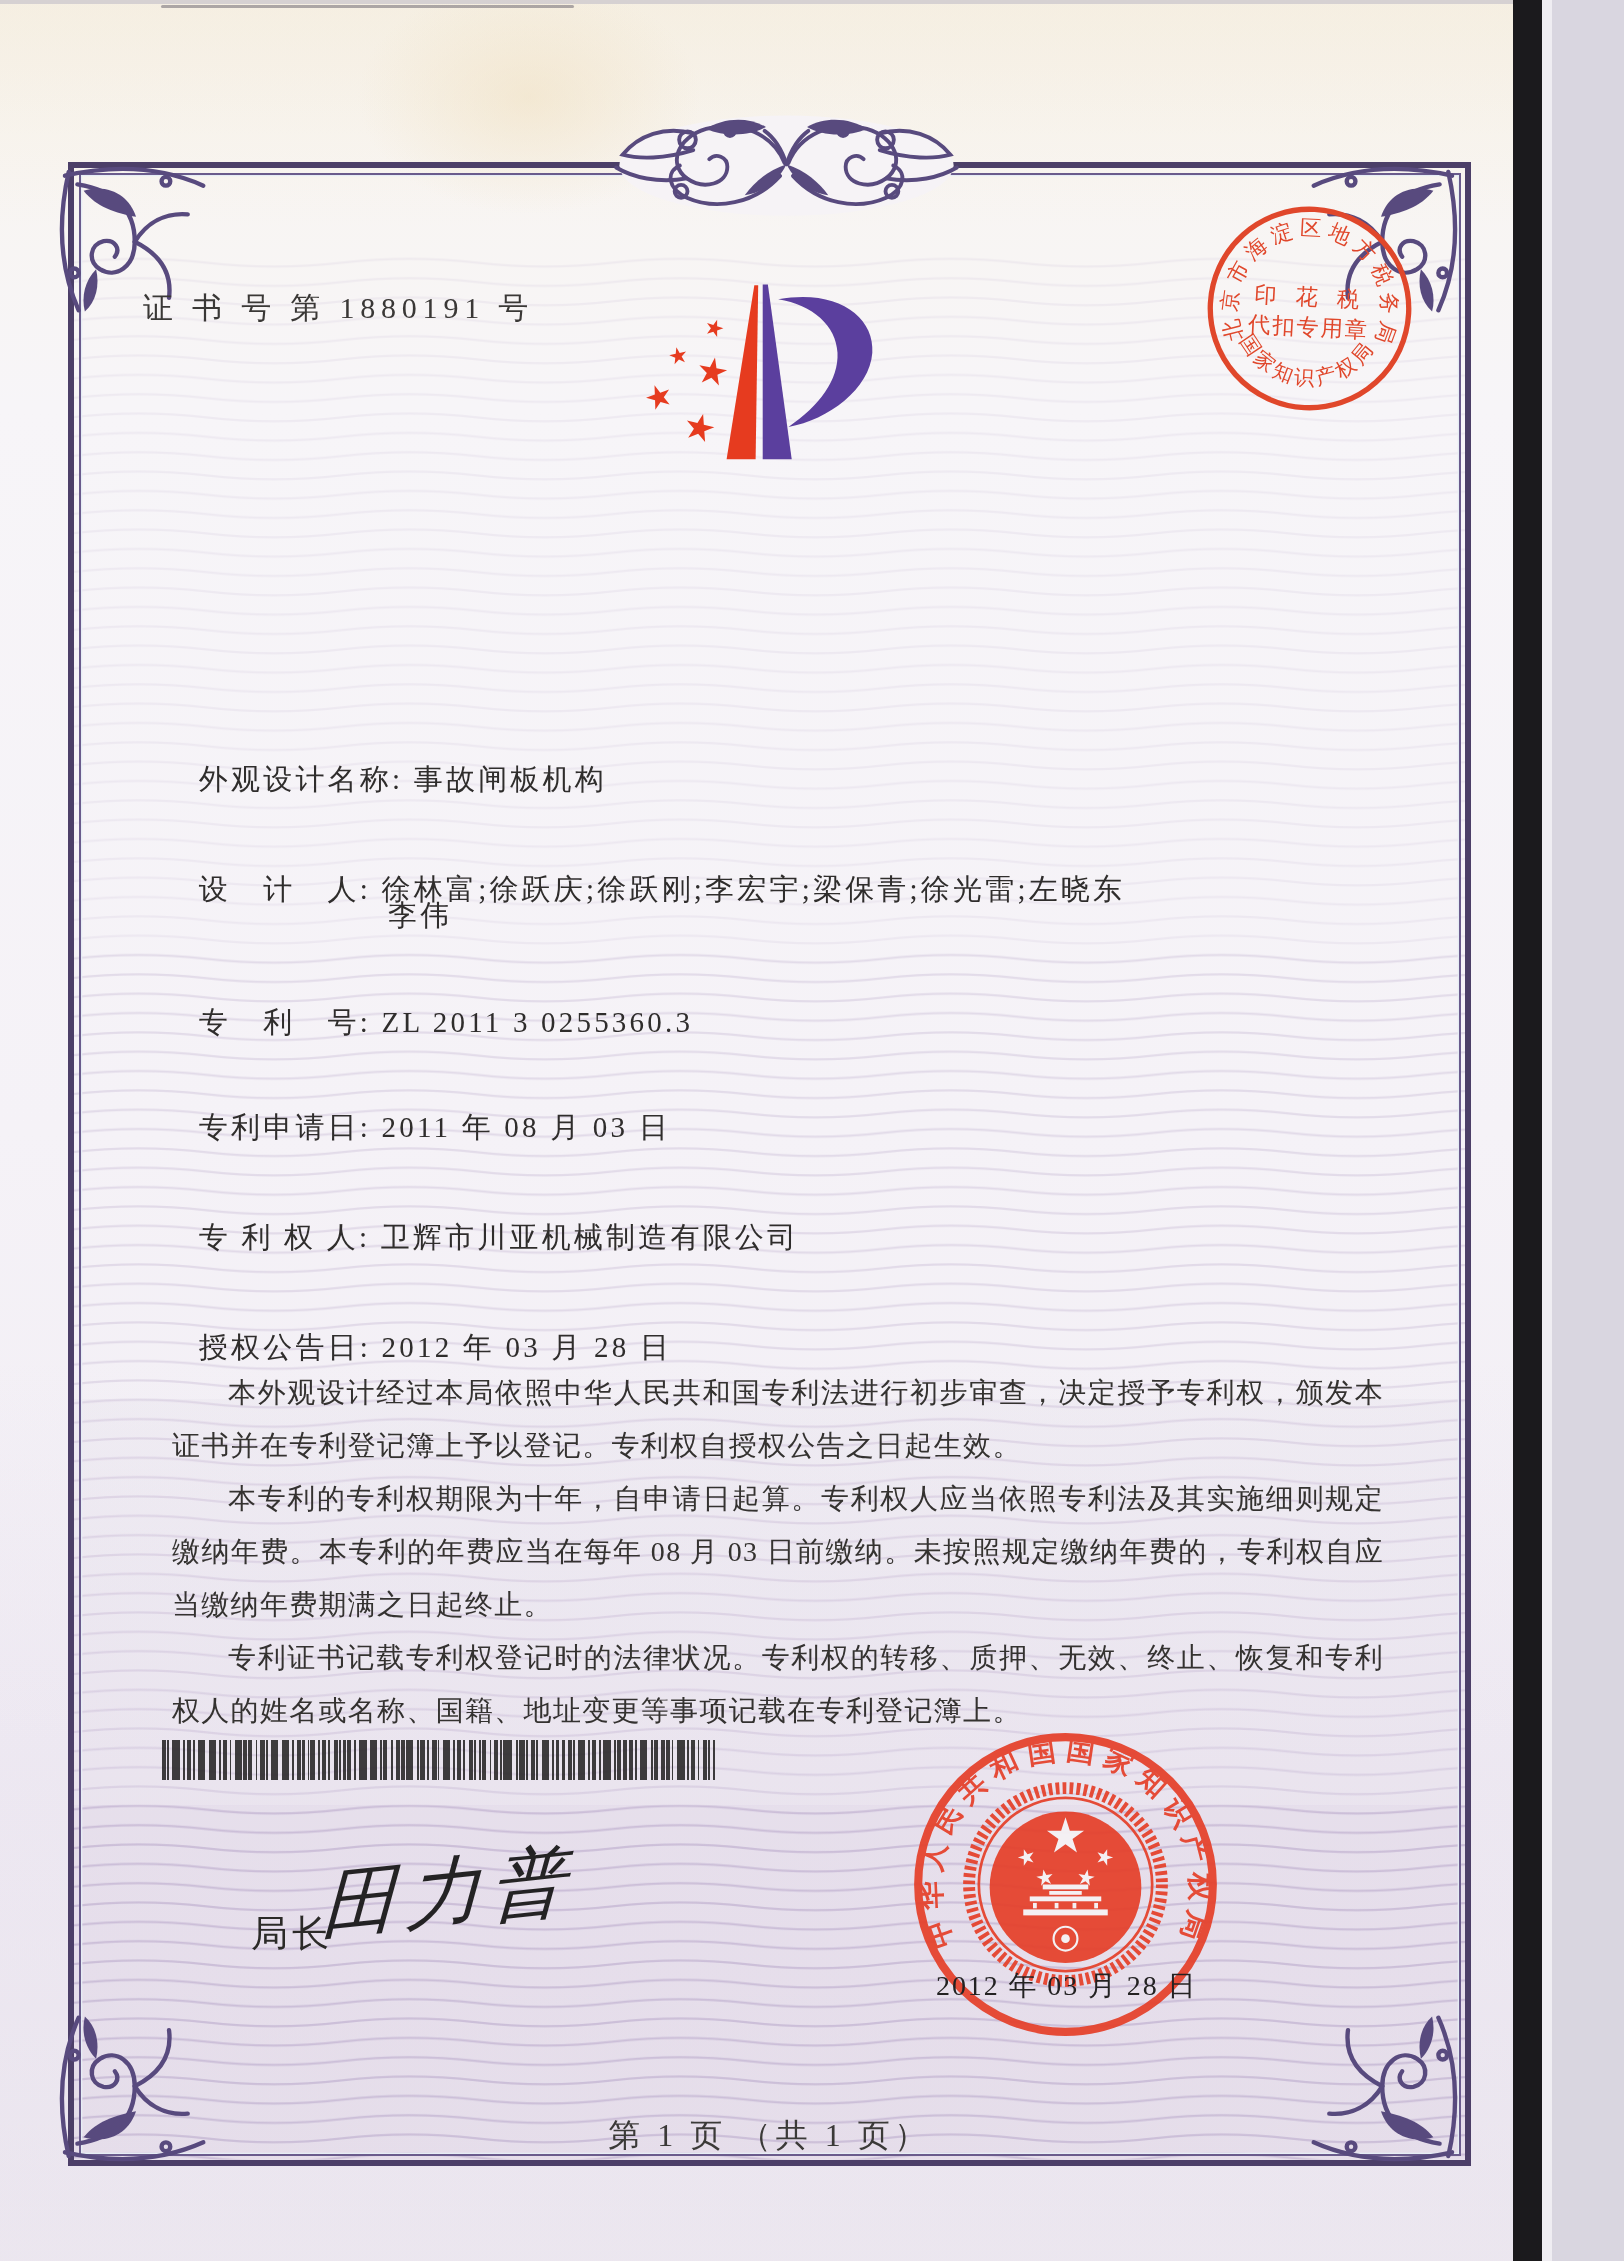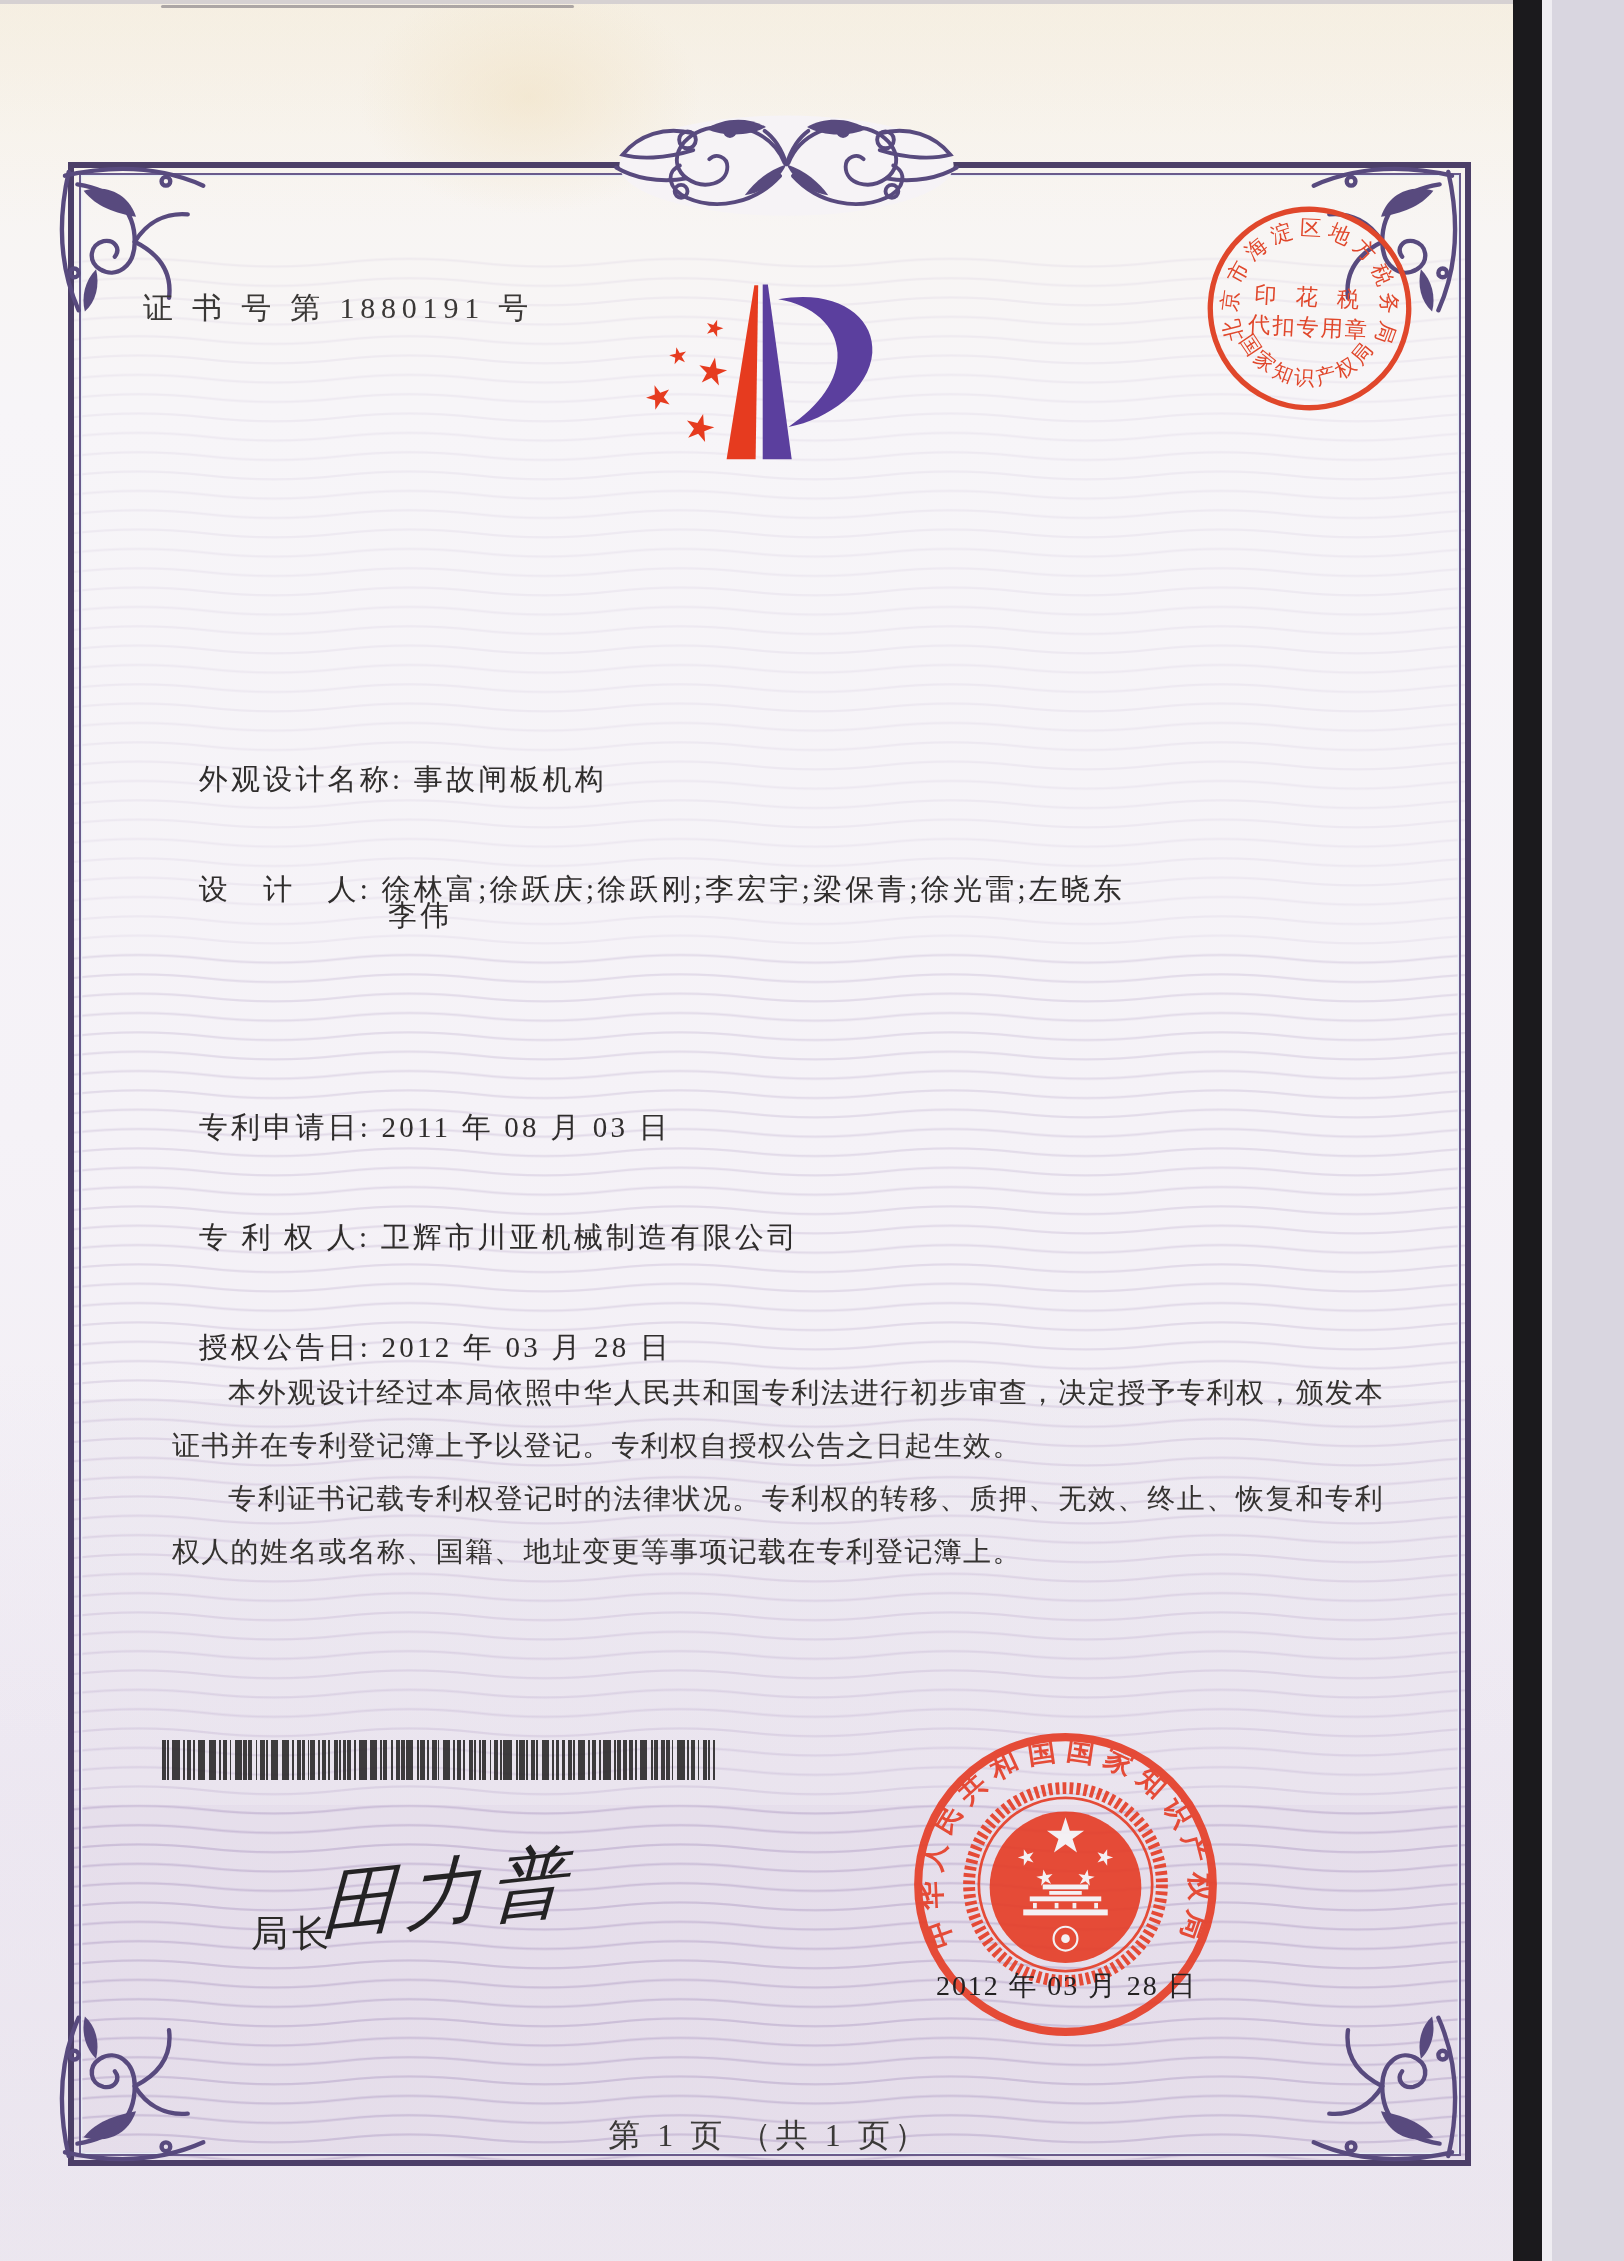--- a/index.html
+++ b/index.html
@@ -196,32 +196,36 @@
     <text x="220" y="274" text-anchor="middle" font-size="46" letter-spacing="4" fill="#e0472b">代扣专用章</text>
   </svg>
 
   <div class="abs field f-designers">
     <span>设　计　人: </span><span>徐林富;徐跃庆;徐跃刚;李宏宇;梁保青;徐光雷;左晓东</span>
   </div>
   <div class="abs field f-name">
     <span>外观设计名称: </span><span>事故闸板机构</span>
   </div>
   <div class="abs field f-designers2">李伟</div>
+  <div class="abs field f-patno">
+    <span>专　利　号: </span><span>ZL 2011 3 0255360.3</span>
+  </div>
   <div class="abs field f-appdate">
     <span>专利申请日: </span><span>2011 年 08 月 03 日</span>
   </div>
   <div class="abs field f-patentee">
     <span>专 利 权 人: </span><span>卫辉市川亚机械制造有限公司</span>
   </div>
   <div class="abs field f-pubdate">
     <span>授权公告日: </span><span>2012 年 03 月 28 日</span>
   </div>
 
   <div class="abs paras">
     <p>本外观设计经过本局依照中华人民共和国专利法进行初步审查，决定授予专利权，颁发本证书并在专利登记簿上予以登记。专利权自授权公告之日起生效。</p>
+    <p>本专利的专利权期限为十年，自申请日起算。专利权人应当依照专利法及其实施细则规定缴纳年费。本专利的年费应当在每年 08 月 03 日前缴纳。未按照规定缴纳年费的，专利权自应当缴纳年费期满之日起终止。</p>
     <p>专利证书记载专利权登记时的法律状况。专利权的转移、质押、无效、终止、恢复和专利权人的姓名或名称、国籍、地址变更等事项记载在专利登记簿上。</p>
   </div>
 
   <div class="abs barcode"></div>
 
   <div class="abs sig-label">局长</div>
   <div class="abs sig-name">田力普</div>
 
   <svg class="abs" style="left:903px;top:1722px;opacity:.93;" width="325" height="325" viewBox="0 0 600 600">
     <defs>

